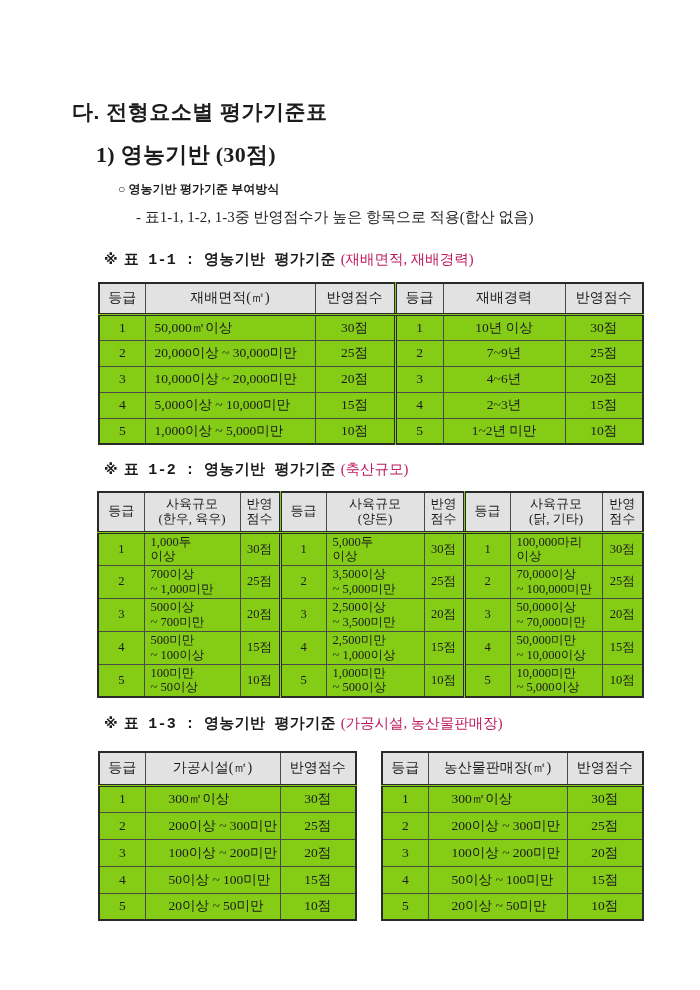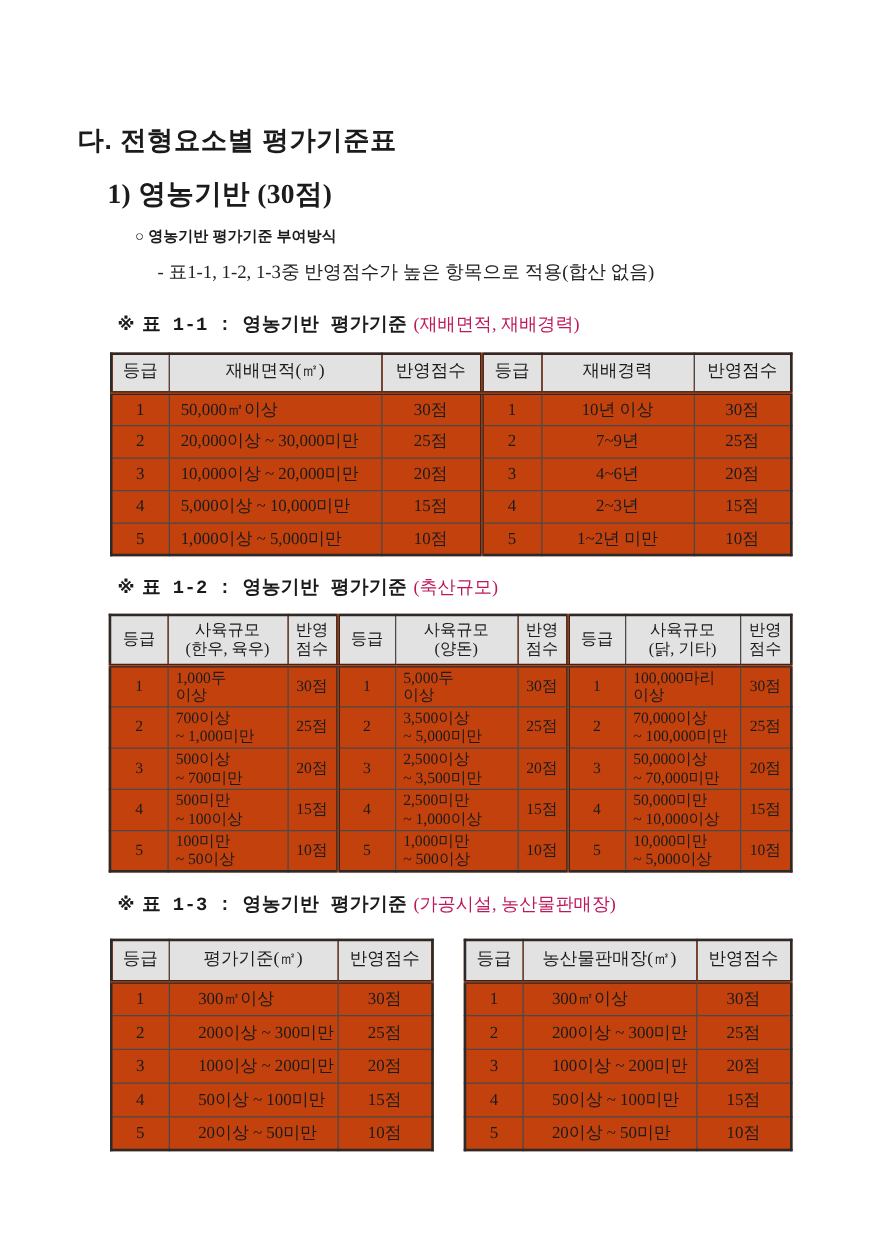--- a/index.html
+++ b/index.html
@@ -4,21 +4,21 @@
 <style>
   * { margin: 0; padding: 0; box-sizing: border-box; }
   html, body { width: 700px; background: #ffffff; }
   body {
     position: relative;
     height: 990px;
     font-family: "Liberation Serif", "DejaVu Serif", serif;
     color: #1b1b1b;
     overflow: hidden;
   }
-  .abs { position: absolute; }
+  .abs { position: absolute; margin-left: 10px; }
 
   
   .doc-title {
     left: 62px; top: 98px;
     font-family: "Liberation Sans", "DejaVu Sans", sans-serif;
     font-weight: 700; font-size: 21px; letter-spacing: 0.5px;
   }
   .sec-title {
     left: 86px; top: 140px;
     font-family: Liberation Serif, serif;
@@ -49,21 +49,21 @@
   .caption .paren { font-size: 14.5px; color: #be185d; }
   .cap1 { left: 94px; top: 250px; }
   .cap2 { left: 94px; top: 460px; }
   .cap3 { left: 94px; top: 714px; text-align: right; }
 
   
   table {
     border-collapse: collapse;
     table-layout: fixed;
     border: 2px solid #2a2a2a;
-    background: #c2410c;
+    background: #84cc16;
   }
   th, td {
     border: 1px solid #4a4a4a;
     text-align: center;
     vertical-align: middle;
     white-space: pre-line;
     line-height: 1.15;
     overflow: hidden;
   }
   thead tr { background: #e2e2e2; }
@@ -278,21 +278,21 @@
 </div>
 <table class="abs t3 t3a">
   <colgroup>
     <col style="width:46px">
       <col style="width:135px">
       <col style="width:76px">
   </colgroup>
 <thead>
       <tr>
         <th>등급</th>
-        <th>평가기준(㎡)</th>
+        <th>가공시설(㎡)</th>
         <th>반영점수</th>
       </tr>
     </thead>
     <tbody>
       <tr>
         <td>1</td>
         <td>300㎡이상</td>
         <td>30점</td>
       </tr>
       <tr>

